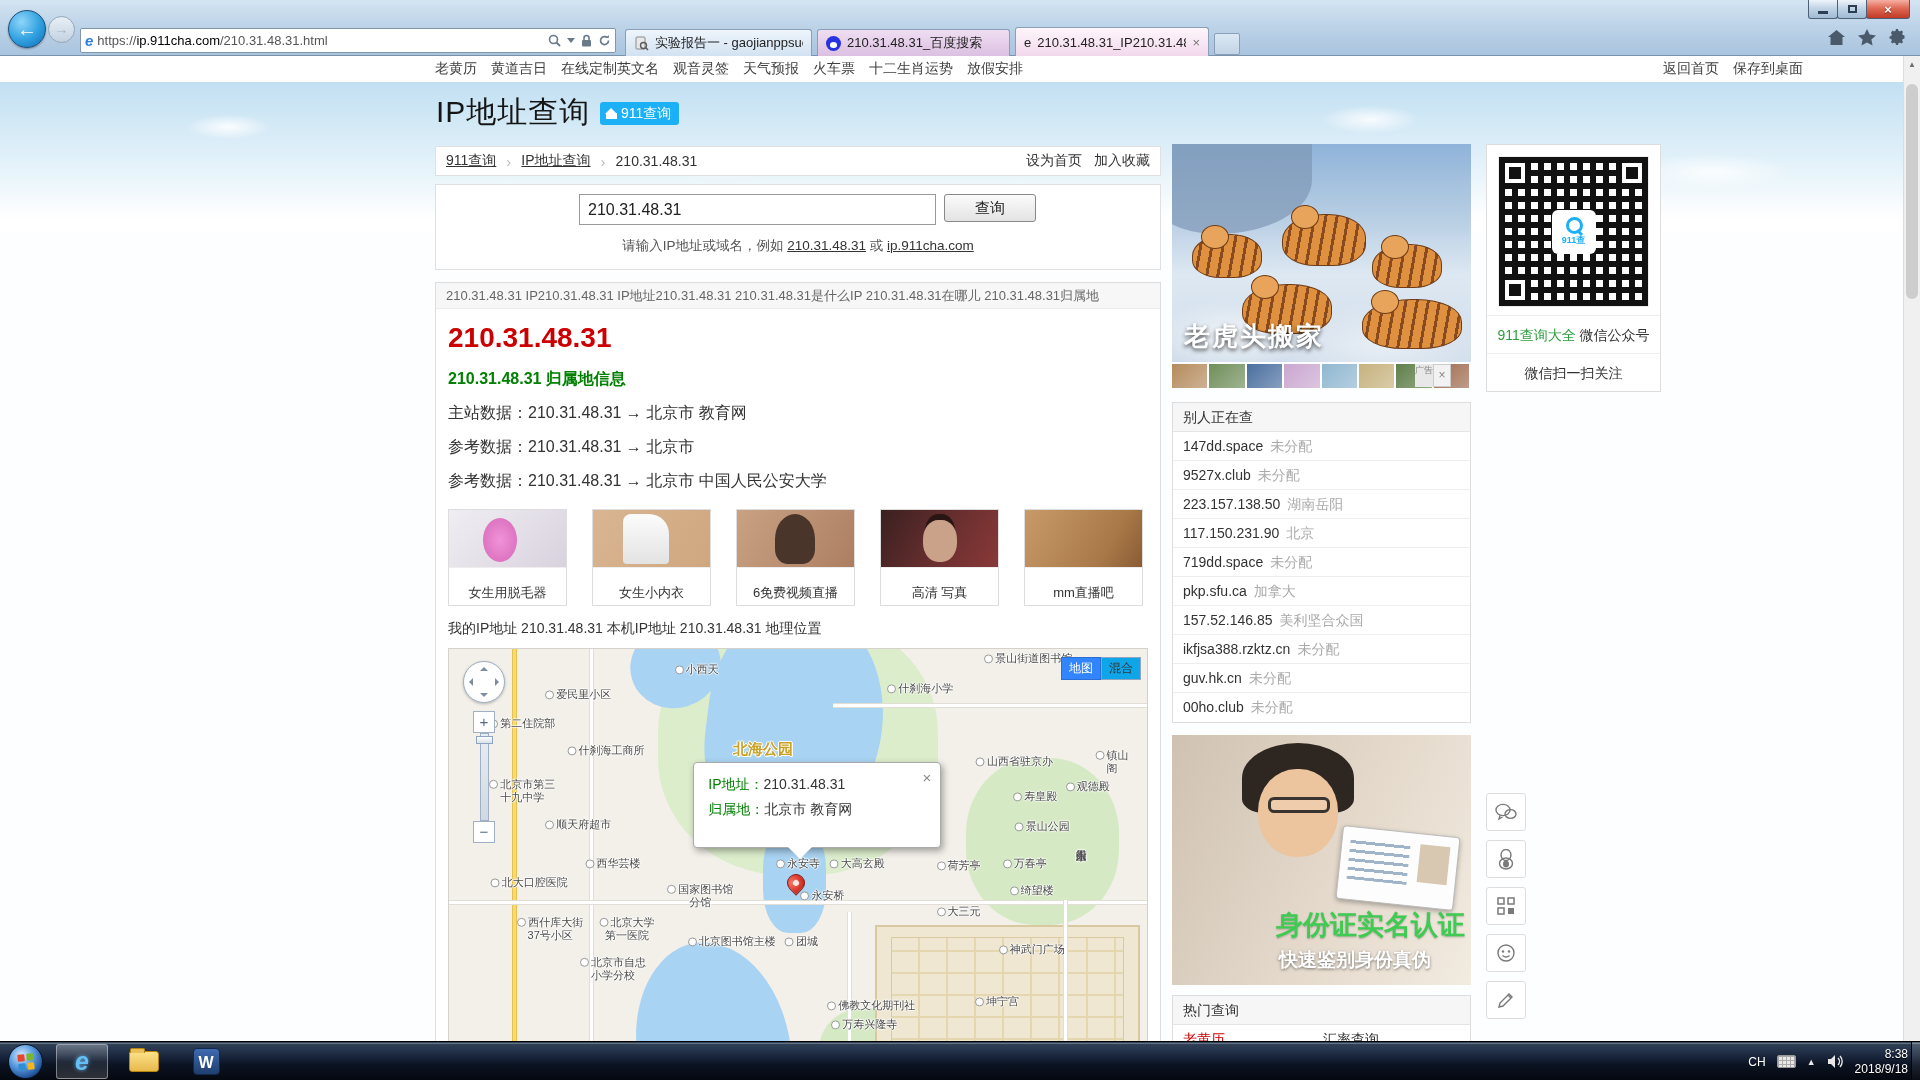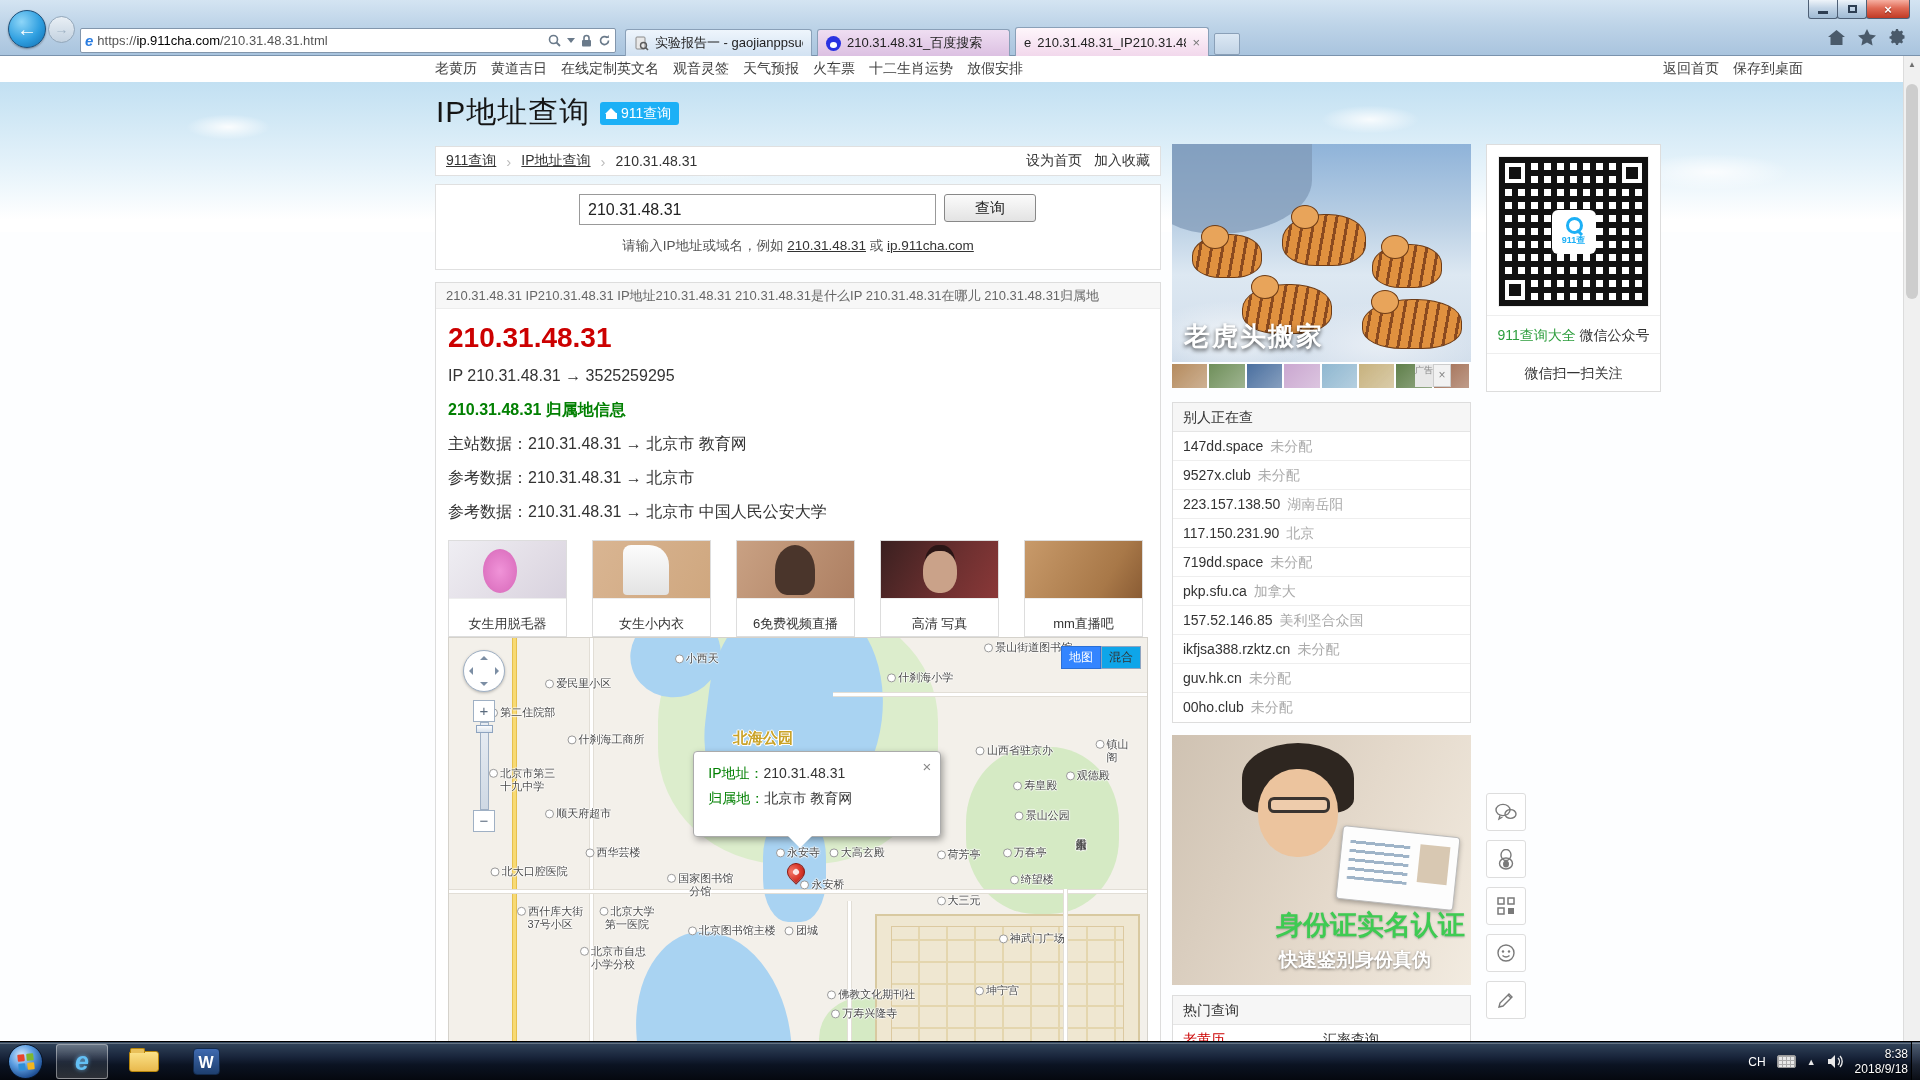--- a/index.html
+++ b/index.html
@@ -356,21 +356,20 @@
 
     <div class="searchbox">
       <input class="search-input" value="210.31.48.31" style="">
       <button class="search-btn">查询</button>
       <div class="search-hint"><span>请输入IP地址或域名，例如 </span><span class="u">210.31.48.31</span><span> 或 </span><span class="u">ip.911cha.com</span></div>
     </div>
 
     <div class="results">
       <div class="seo">210.31.48.31 IP210.31.48.31 IP地址210.31.48.31 210.31.48.31是什么IP 210.31.48.31在哪儿 210.31.48.31归属地</div>
       <div class="ip-h1">210.31.48.31</div>
-      <div class="ip-int">IP 210.31.48.31 → 3525259295</div>
       <div class="loc-h">210.31.48.31 归属地信息</div>
       <div class="data-rows">
 
       <div>主站数据：210.31.48.31 → 北京市 教育网</div>
           <div>参考数据：210.31.48.31 → 北京市</div>
           <div>参考数据：210.31.48.31 → 北京市 中国人民公安大学</div>
         </div>
       <div class="ad-row">
 
           <div class="ad-card">
@@ -391,20 +390,21 @@
           <div class="ad-card">
             <div class="ad-img art4"></div>
             <div class="ad-cap">高清 写真</div>
           </div>
 
           <div class="ad-card">
             <div class="ad-img art5"></div>
             <div class="ad-cap">mm直播吧</div>
           </div>
         </div>
+      <div class="myip-line">我的IP地址 210.31.48.31 本机IP地址 210.31.48.31 地理位置</div>
 
       <div class="map">
         <div class="park" style="left:30%;top:-8%;width:40%;height:62%;background:#dcedcc;"></div>
         <div class="park" style="left:74%;top:26%;width:22%;height:40%;"></div>
         <div class="park" style="left:53%;top:86%;width:14%;height:22%;"></div>
         <div class="palace"></div>
         <div class="water" style="left:37%;top:-10%;width:25%;height:56%;border-radius:48% 52% 55% 45%;transform:rotate(7deg);"></div>
         <div class="water" style="left:26%;top:-6%;width:13%;height:20%;border-radius:50%;transform:rotate(-18deg);"></div>
         <div class="water" style="left:45%;top:42%;width:9%;height:26%;border-radius:40%;"></div>
         <div class="water" style="left:27%;top:70%;width:22%;height:52%;border-radius:45% 55% 45% 45%;transform:rotate(-4deg);"></div>

